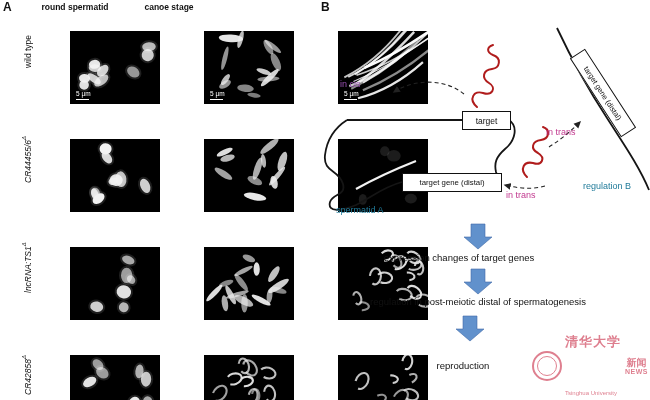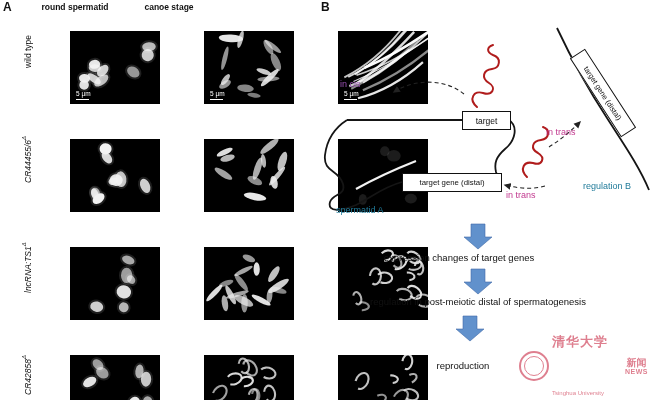--- a/index.html
+++ b/index.html
@@ -49,21 +49,21 @@
   .flow-arrow{fill:var(--flow-arrow);stroke:#3f6aa8;stroke-width:.6;}
 
   
   .watermark{position:absolute;right:2px;bottom:3px;z-index:4;display:flex;align-items:center;gap:3px;
              color:#d4556a;opacity:.75;}
   .wm-logo{width:26px;height:26px;border:2px solid #d4556a;border-radius:50%;position:relative;flex:none;}
   .wm-logo::after{content:"";position:absolute;left:3px;top:3px;right:3px;bottom:3px;border:1px solid #d4556a;border-radius:50%;}
   .wm-univ{display:flex;flex-direction:column;line-height:1.1;gap:41px;}
   .wm-cn{font-size:13px;font-weight:700;letter-spacing:1px;}
   .wm-en{font-size:6px;}
-  .wm-news{display:flex;flex-direction:column;line-height:1.1;text-align:center;margin-left:14px;}
+  .wm-news{display:flex;flex-direction:column;line-height:1.1;text-align:center;margin-left:1px;}
   .wm-news-cn{font-size:10px;font-weight:700;}
   .wm-news-en{font-size:7px;font-weight:700;letter-spacing:.5px;}
 </style>
 </head>
 <body>
 
 <div class="stage">
 
   <section class="panelA">
     <div class="pa-label">A</div>

